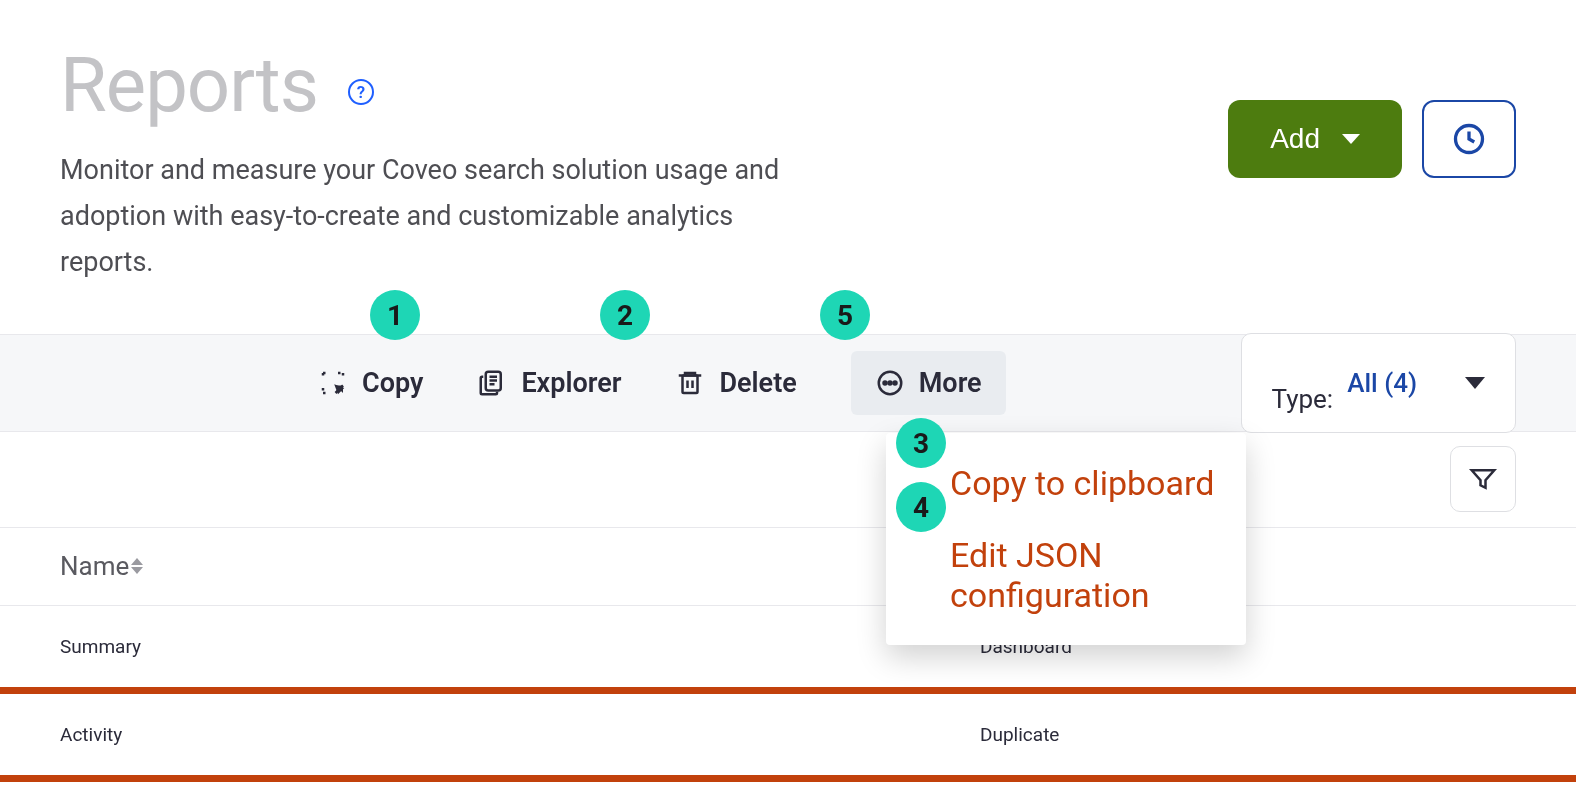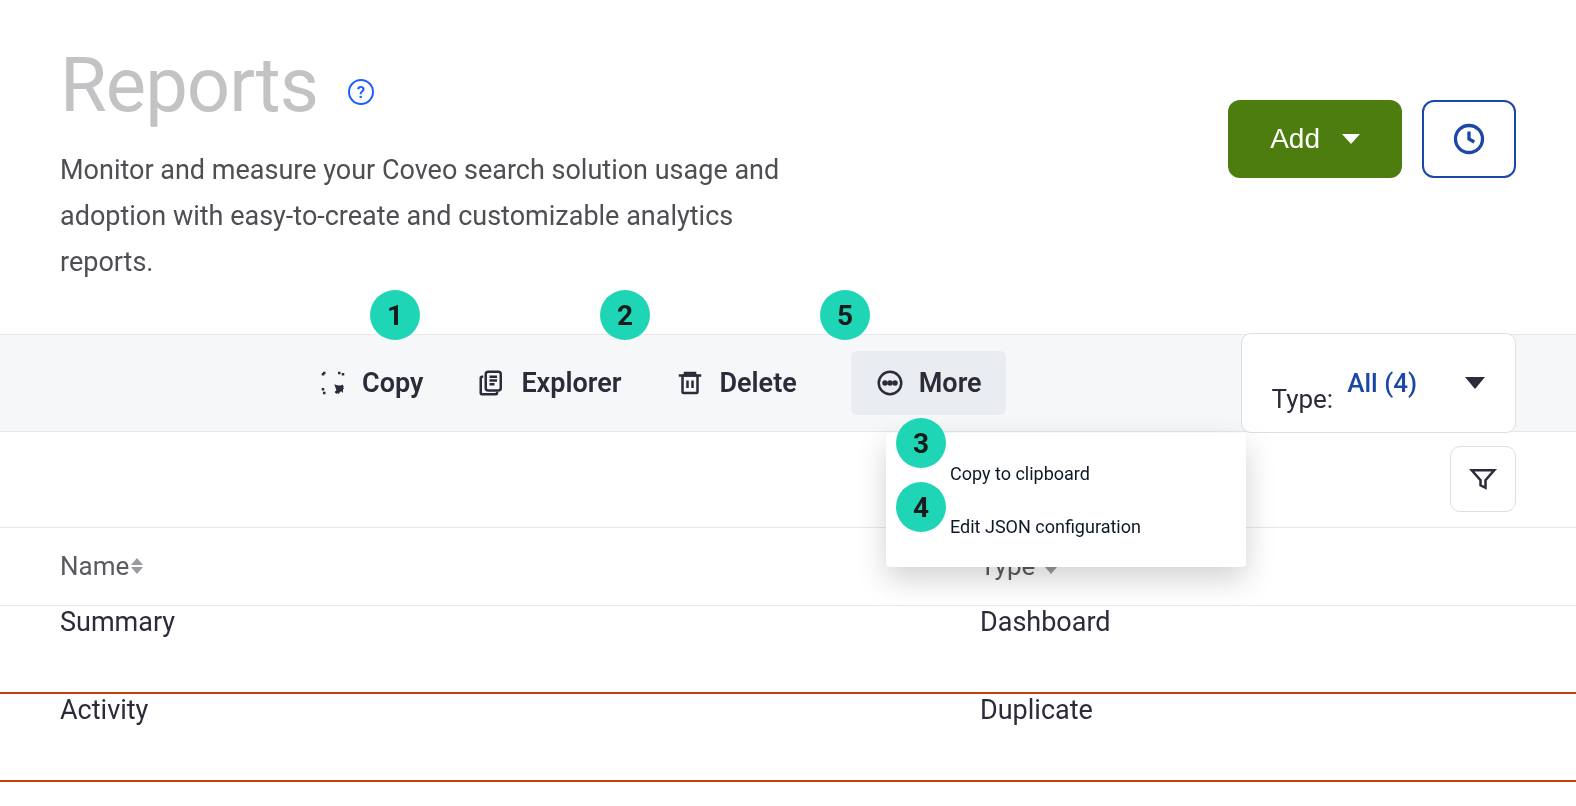--- a/index.html
+++ b/index.html
@@ -163,22 +163,22 @@
     left: 886px;
     width: 360px;
     background: #fff;
     box-shadow: 0 12px 30px rgba(0,0,0,0.18);
     border-radius: 4px;
     z-index: 1000;
     padding: 14px 0;
   }
   .dropdown-item {
     padding: 16px 30px 16px 64px;
-    font-size: 18px;
-    color: #0f172a;
+    font-size: 34px;
+    color: #c2410c;
     cursor: pointer;
     position: relative;
   }
 
   .filter-row {
     background: #fff;
     border-bottom: 1px solid #e8e8ec;
     height: 96px;
     display: flex;
     align-items: center;
@@ -208,25 +208,25 @@
   }
   .col-name { flex: 0 0 920px; display:flex; align-items:center; gap:2px;}
   .col-type { flex: 1; display:flex; align-items:center; gap:10px;}
   .sort-icon { display:flex; flex-direction:column; gap:2px; }
   .sort-up, .sort-down { width:0;height:0;border-left:6px solid transparent;border-right:6px solid transparent;}
   .sort-up { border-bottom:7px solid #9a9aa0;}
   .sort-down { border-top:7px solid #9a9aa0;}
 
   .table-row {
     display: flex;
-    align-items: flex-start;
+    align-items: center;
     padding: 0 60px;
     height: 88px;
-    border-bottom: 2px solid #c2410c;
-    font-size: 27px;
+    border-bottom: 7px solid #c2410c;
+    font-size: 19px;
     color: #2b2b3a;
   }
   .table-row .col-name { color:#2b2b3a; cursor:pointer; }
 </style>
 </head>
 <body>
 
 <div class="header">
   <div class="header-left">
     <div class="title-row">

